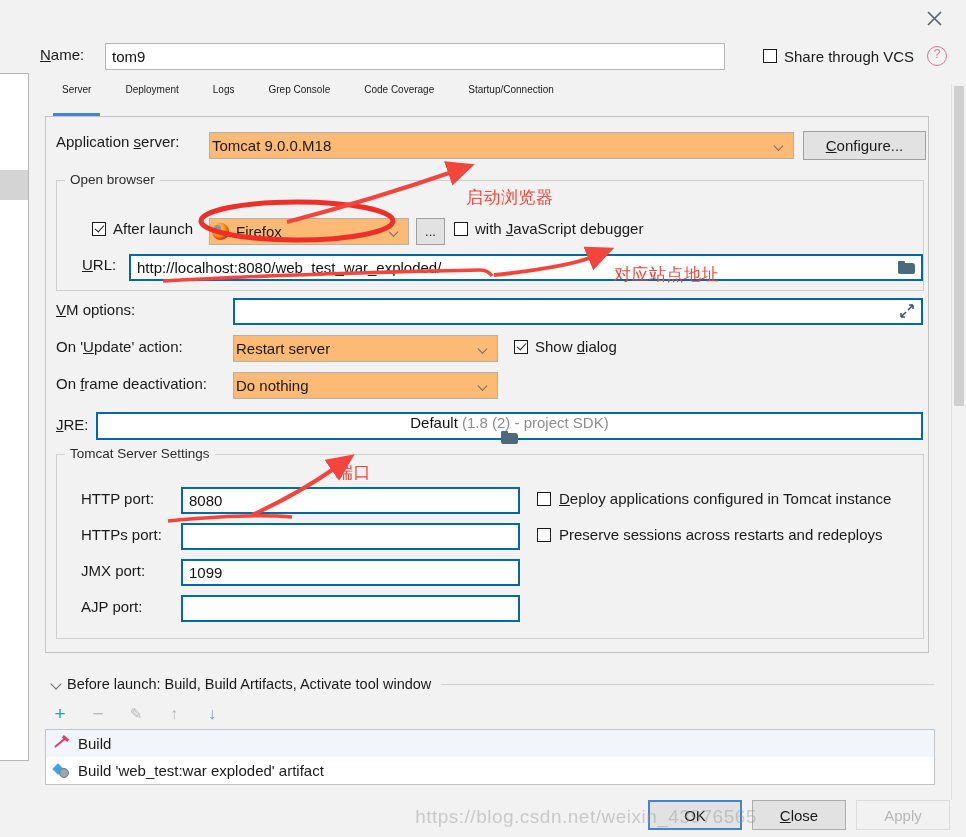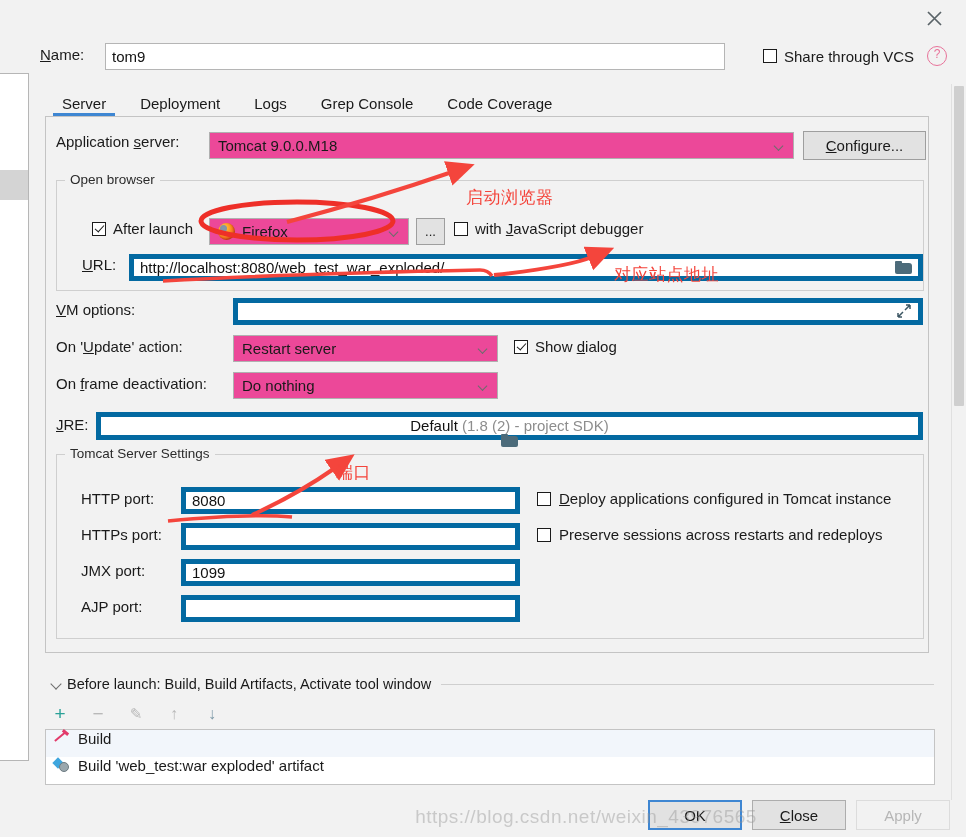--- a/index.html
+++ b/index.html
@@ -33,38 +33,38 @@
   .cb{width:14px;height:14px;border:1.6px solid #1b1b1b;background:#fff;box-sizing:border-box;
       display:inline-block;position:relative;flex:none;}
   .cb.checked::after{content:"";position:absolute;left:3.6px;top:0.4px;width:4px;height:8px;
       border:solid #1b1b1b;border-width:0 1.8px 1.8px 0;transform:rotate(42deg);}
   .share-txt{font-size:15px;}
   .help-icon{width:18px;height:18px;border:1.6px solid #e8739a;border-radius:50%;
       color:#e8739a;font-size:12px;line-height:15px;text-align:center;margin-left:6px;flex:none;}
 
   
   .tabs{position:absolute;left:45px;top:85px;width:900px;height:31px;display:flex;align-items:flex-end;}
-  .tab{padding:4px 17px 4px 17px;font-size:15px;color:#1a1a1a;cursor:pointer;position:relative;white-space:nowrap;}
+  .tab{padding:4px 17px 21px 17px;font-size:10px;color:#1a1a1a;cursor:pointer;position:relative;white-space:nowrap;}
   .tab.active::after{content:"";position:absolute;left:8px;right:8px;bottom:0;height:3px;background:#3e86d2;}
 
   
   .content{position:absolute;left:45px;top:116px;width:884px;height:537px;
      background:#f2f2f2;border:1px solid #c4c4c4;box-sizing:border-box;}
 
   .row{position:absolute;display:flex;align-items:center;}
   .lbl{font-size:15px;white-space:nowrap;}
 
-  .combo{background:#ec4899;border:1px solid #b0b0b0;box-sizing:border-box;height:27px;
-     display:flex;align-items:center;padding:0 8px;font-size:15px;position:relative;cursor:pointer;}
+  .combo{background:#fdba74;border:1px solid #b0b0b0;box-sizing:border-box;height:27px;
+     display:flex;align-items:center;padding:0 2px;font-size:15px;position:relative;cursor:pointer;}
   .combo .caret{position:absolute;right:9px;top:50%;transform:translateY(-50%);
      width:9px;height:9px;}
   .combo .caret::before{content:"";position:absolute;left:0;top:1px;width:6px;height:6px;
      border:solid #6d6d6d;border-width:0 1.4px 1.4px 0;transform:rotate(45deg);}
 
-  .txtfield{background:#ffffff;border:5px solid #0369a1;box-sizing:border-box;height:27px;
+  .txtfield{background:#ffffff;border:2px solid #0369a1;box-sizing:border-box;height:27px;
      display:flex;align-items:center;padding:0 6px;font-size:15px;color:#111;}
 
   .btn{background:#e2e2e2;border:1px solid #9e9e9e;box-sizing:border-box;
      font-size:15px;display:flex;align-items:center;justify-content:center;cursor:pointer;}
 
   
   .group{position:absolute;border:1px solid #cfcfcf;box-sizing:border-box;}
   .group-title{position:absolute;background:#f2f2f2;padding:0 5px;font-size:13.5px;color:#2b2b2b;
      top:-9px;left:8px;white-space:nowrap;}
 
@@ -87,21 +87,21 @@
   .chev-down::before{content:"";position:absolute;left:2px;top:2px;width:7px;height:7px;
      border:solid #6d6d6d;border-width:0 1.6px 1.6px 0;transform:rotate(45deg);}
   .bl-title{font-size:14.5px;white-space:nowrap;}
   .bl-line{flex:1;height:1px;background:#cfcfcf;margin-left:6px;}
 
   .tool-row{position:absolute;left:50px;top:704px;display:flex;align-items:center;gap:18px;}
   .tool{width:20px;height:20px;display:flex;align-items:center;justify-content:center;font-size:19px;cursor:pointer;}
 
   .bl-list{position:absolute;left:45px;top:729px;width:890px;height:56px;
      background:#ffffff;border:1px solid #c4c4c4;box-sizing:border-box;}
-  .bl-item{height:27px;display:flex;padding-left:8px;gap:8px;font-size:15px;cursor:pointer;}
+  .bl-item{height:27px;display:flex;align-items:center;padding-left:8px;gap:8px;font-size:15px;cursor:pointer;}
   .bl-item.sel{background:#f2f6fb;}
 
   .hammer{width:16px;height:16px;position:relative;flex:none;}
   .hammer::before{content:"";position:absolute;left:1px;top:10px;width:13px;height:2.4px;
      background:#e23b6b;transform:rotate(-40deg);transform-origin:left center;}
   .hammer::after{content:"";position:absolute;left:8px;top:1px;width:7px;height:3px;
      background:#e23b6b;transform:rotate(40deg);}
   .artifact-ic{width:16px;height:16px;position:relative;flex:none;}
   .artifact-ic::before{content:"";position:absolute;left:0;top:2px;width:8px;height:8px;
      background:#3ea6de;transform:rotate(45deg);}
@@ -151,20 +151,21 @@
     <span class="share-txt">Share through VCS</span>
     <span class="help-icon">?</span>
   </div>
 
   <div class="tabs">
     <div class="tab active">Server</div>
     <div class="tab">Deployment</div>
     <div class="tab">Logs</div>
     <div class="tab">Grep Console</div>
     <div class="tab">Code Coverage</div>
+    <div class="tab">Startup/Connection</div>
   </div>
 
   <div class="content">
 
     <div class="row" style="left:10px;top:16px;">
       <span class="lbl">Application <u>s</u>erver:</span>
     </div>
     <div class="combo" style="position:absolute;left:163px;top:15px;width:585px;">
       <span>Tomcat 9.0.0.M18</span>
       <span class="caret"></span>

